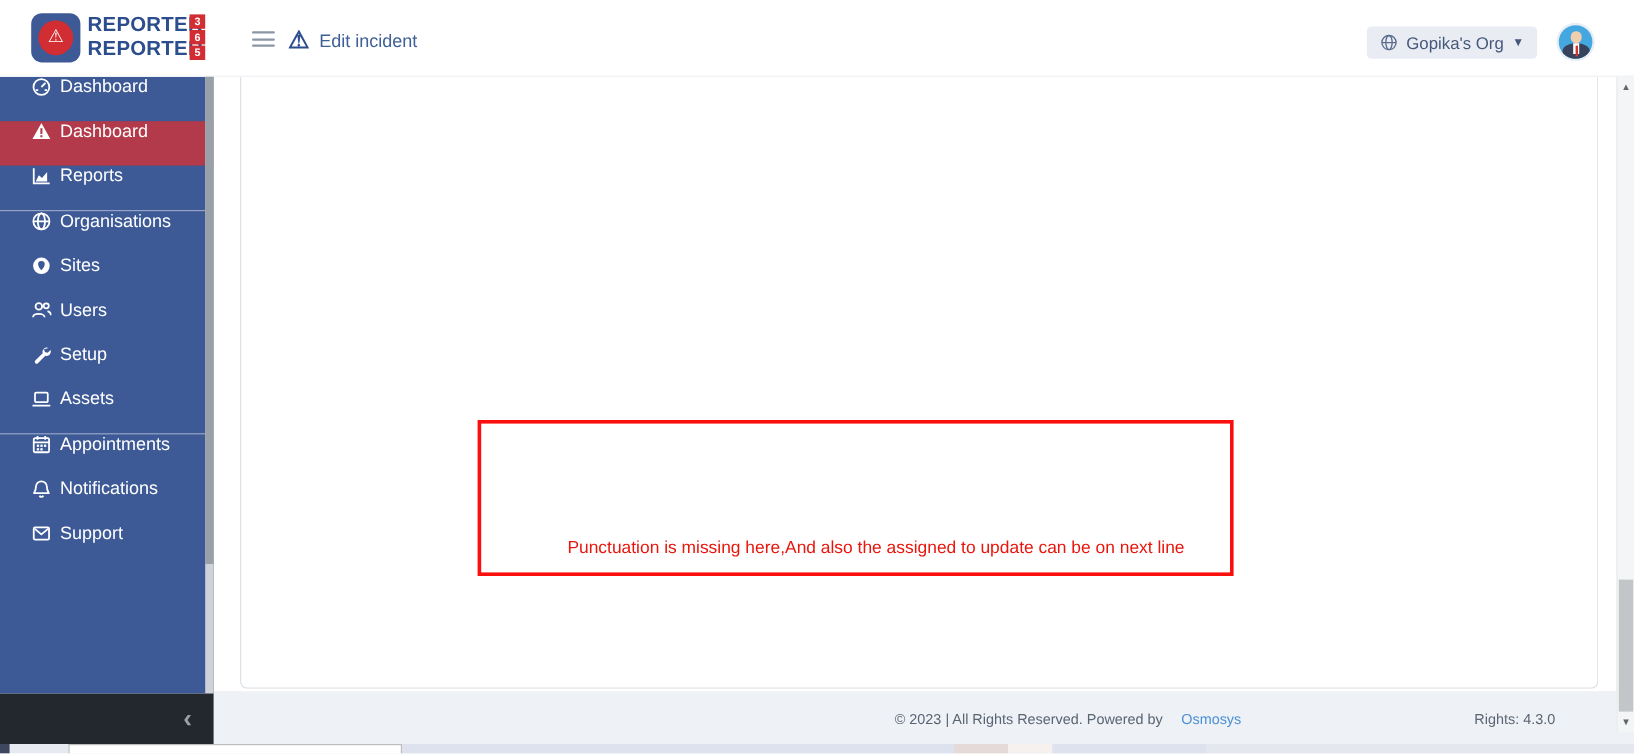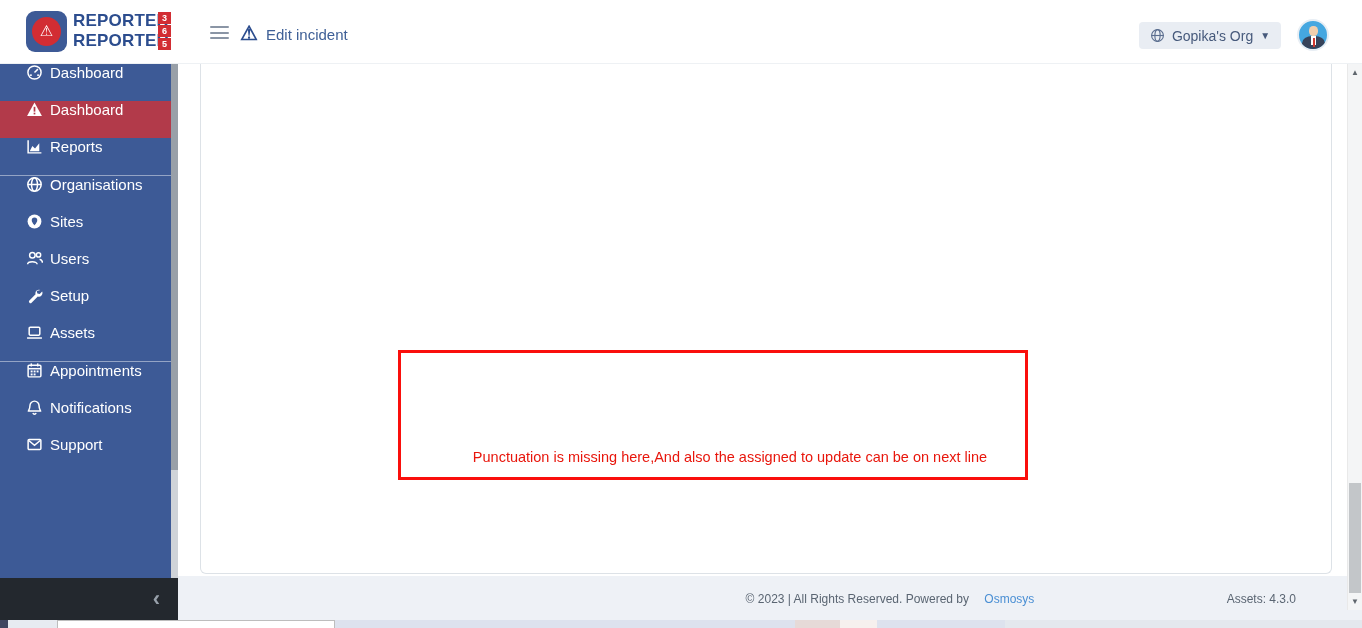--- a/index.html
+++ b/index.html
@@ -339,21 +339,21 @@
 </button>
 <button class="btn" id="update-btn">
   <span class="glyph">✔</span>
   <span>Update</span>
 </button>
 
 <div id="footer">
   <div id="footer-text">
     <span>© 2023 | All Rights Reserved. Powered by </span><a id="footer-link">Osmosys</a>
   </div>
-  <div id="footer-version">Assets: 4.3.0</div>
+  <div id="footer-version">Rights: 4.3.0</div>
 </div>
 
 <div id="page-scrollbar">
   <div class="scroll-arrow" id="scroll-up">▲</div>
   <div id="scroll-thumb"></div>
   <div class="scroll-arrow" id="scroll-down">▼</div>
 </div>
 
 <div id="bottom-strip">
   <div class="seg" style="left:0; width:8px; background:#3f4660;"></div>

